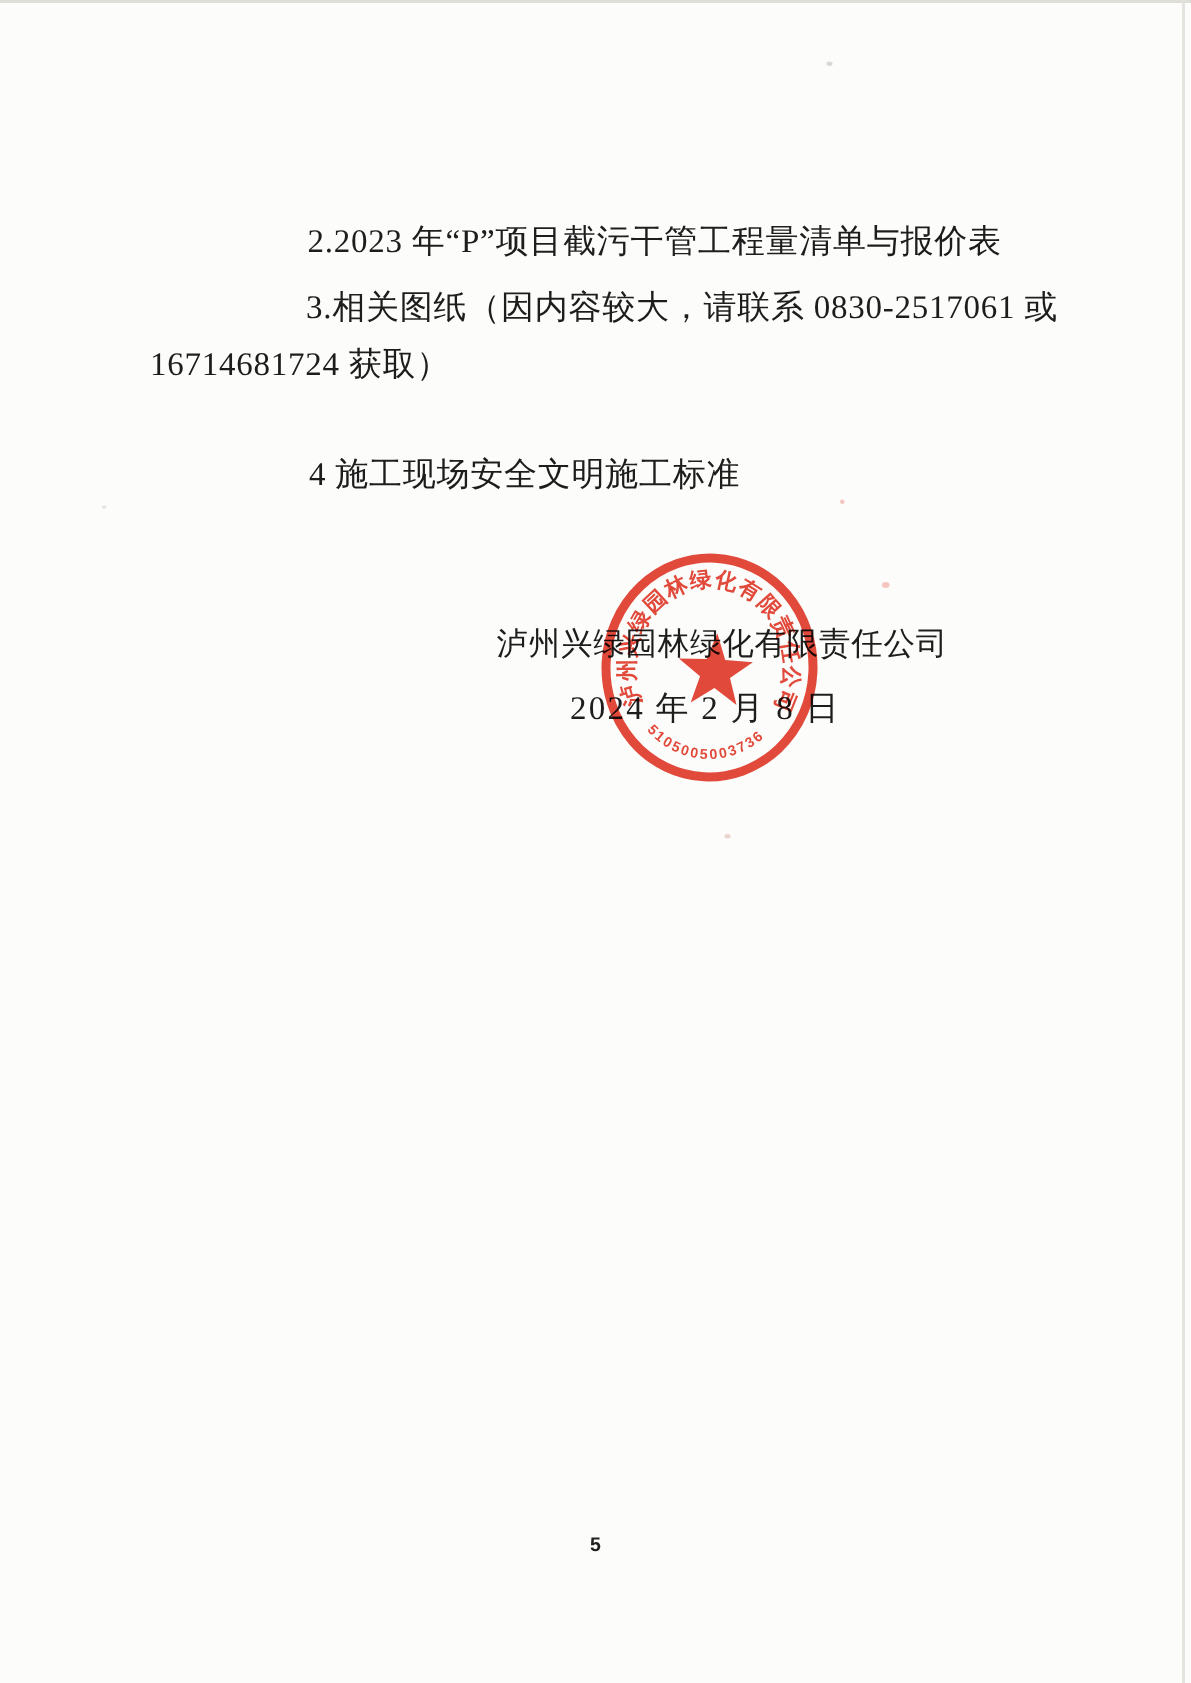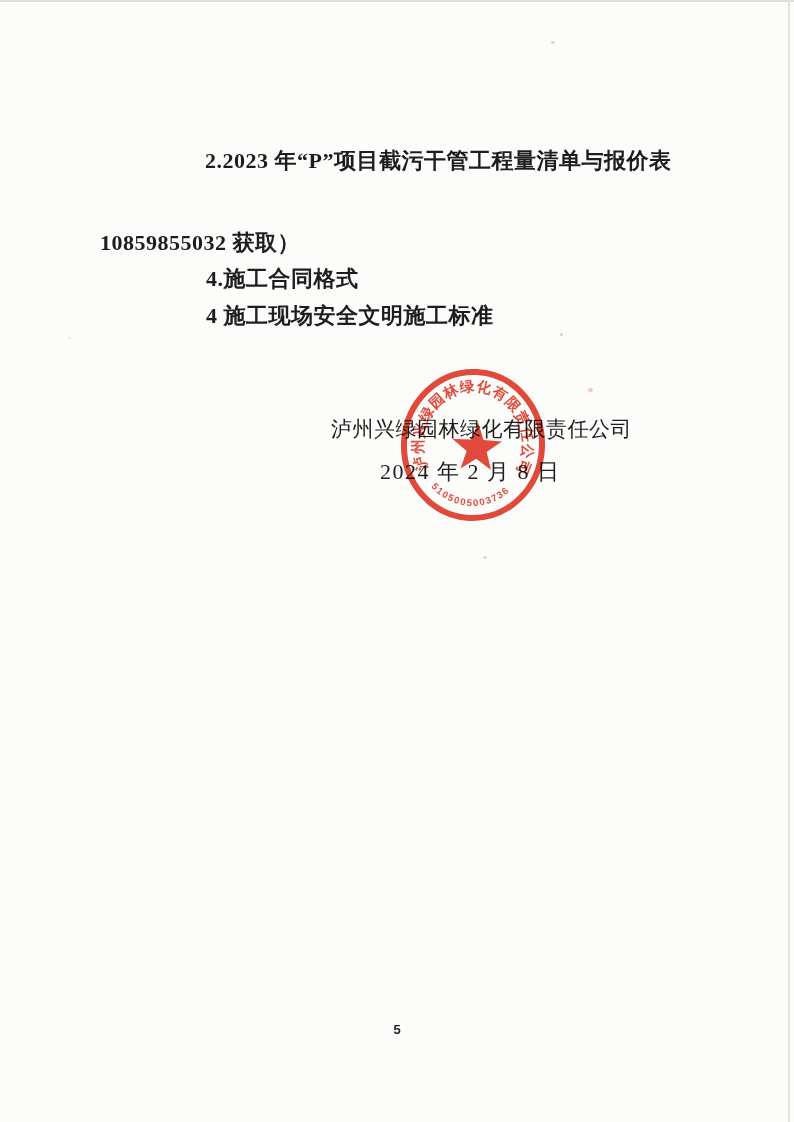--- a/index.html
+++ b/index.html
@@ -26,21 +26,21 @@
   .speck-3 { left: 483px; top: 556px; width: 4px; height: 3px; background: rgba(200,120,110,.30); }
   .stamp-smudge { position: absolute; border-radius: 50%; background: rgba(226,58,43,.28); }
   .smudge-1 { left: 588px; top: 388px; width: 5px; height: 4px; }
   .smudge-2 { left: 560px; top: 333px; width: 3px; height: 3px; }
 
   .doc-line {
     position: absolute;
     font-size: 22px;
     letter-spacing: .5px;
     white-space: nowrap;
-    font-weight: 700;
+    font-weight: 400;
   }
   .line-1 { left: 205px; top: 146px; }
   .line-2 { left: 204px; top: 190px; }
   .line-3 { left: 100px; top: 228px; }
   .line-4 { left: 206px; top: 264px; }
   .line-5 { left: 206px; top: 301px; }
 
   .company-name {
     position: absolute; left: 331px; top: 415px;
     font-size: 21px; letter-spacing: .5px; white-space: nowrap;
@@ -76,22 +76,22 @@
 
   <div class="scan-edge-top"></div>
   <div class="scan-edge-right"></div>
   <div class="speck speck-1"></div>
   <div class="speck speck-2"></div>
   <div class="speck speck-3"></div>
   <div class="stamp-smudge smudge-1"></div>
   <div class="stamp-smudge smudge-2"></div>
 
   <div class="doc-line line-1">2.2023 年“P”项目截污干管工程量清单与报价表</div>
-  <div class="doc-line line-3">10859855032 获取）</div>
-  <div class="doc-line line-4">4.施工合同格式</div>
+  <div class="doc-line line-2">3.相关图纸（因内容较大，请联系 0830-2517061 或</div>
+  <div class="doc-line line-3">16714681724 获取）</div>
   <div class="doc-line line-5">4 施工现场安全文明施工标准</div>
 
   <div class="company-name">泸州兴绿园林绿化有限责任公司</div>
   <div class="signature-date">2024 年 2 月 8 日</div>
 
   <svg class="stamp" width="160" height="170" viewBox="0 0 160 170" xmlns="http://www.w3.org/2000/svg">
     <g transform="rotate(3 80 85)">
       <ellipse cx="80" cy="85" rx="69" ry="73" fill="none" stroke-width="6" stroke="#e23a2b"></ellipse>
       <path d="M 84,62 L 90.2,79.5 L 108.7,80 L 94,91.2 L 99.3,109 L 84,98.5 L 68.7,109 L 74,91.2 L 59.3,80 L 77.8,79.5 Z" fill="#e23a2b"></path>
       <path id="ringTextPath" d="M 36.7,112 A 50,54 0 1 1 123.3,112" fill="none"></path>

